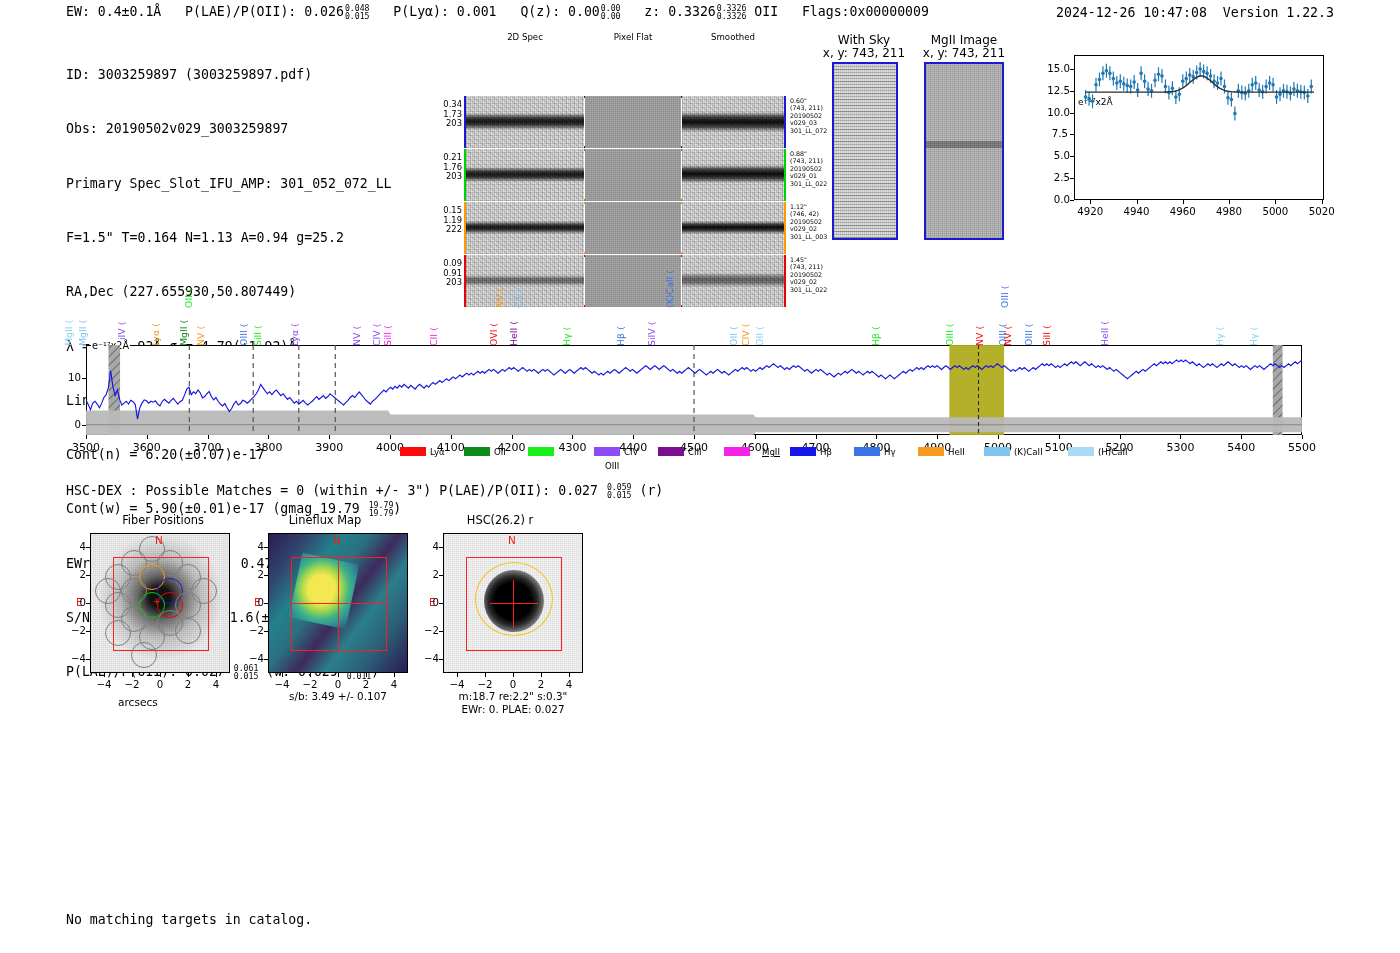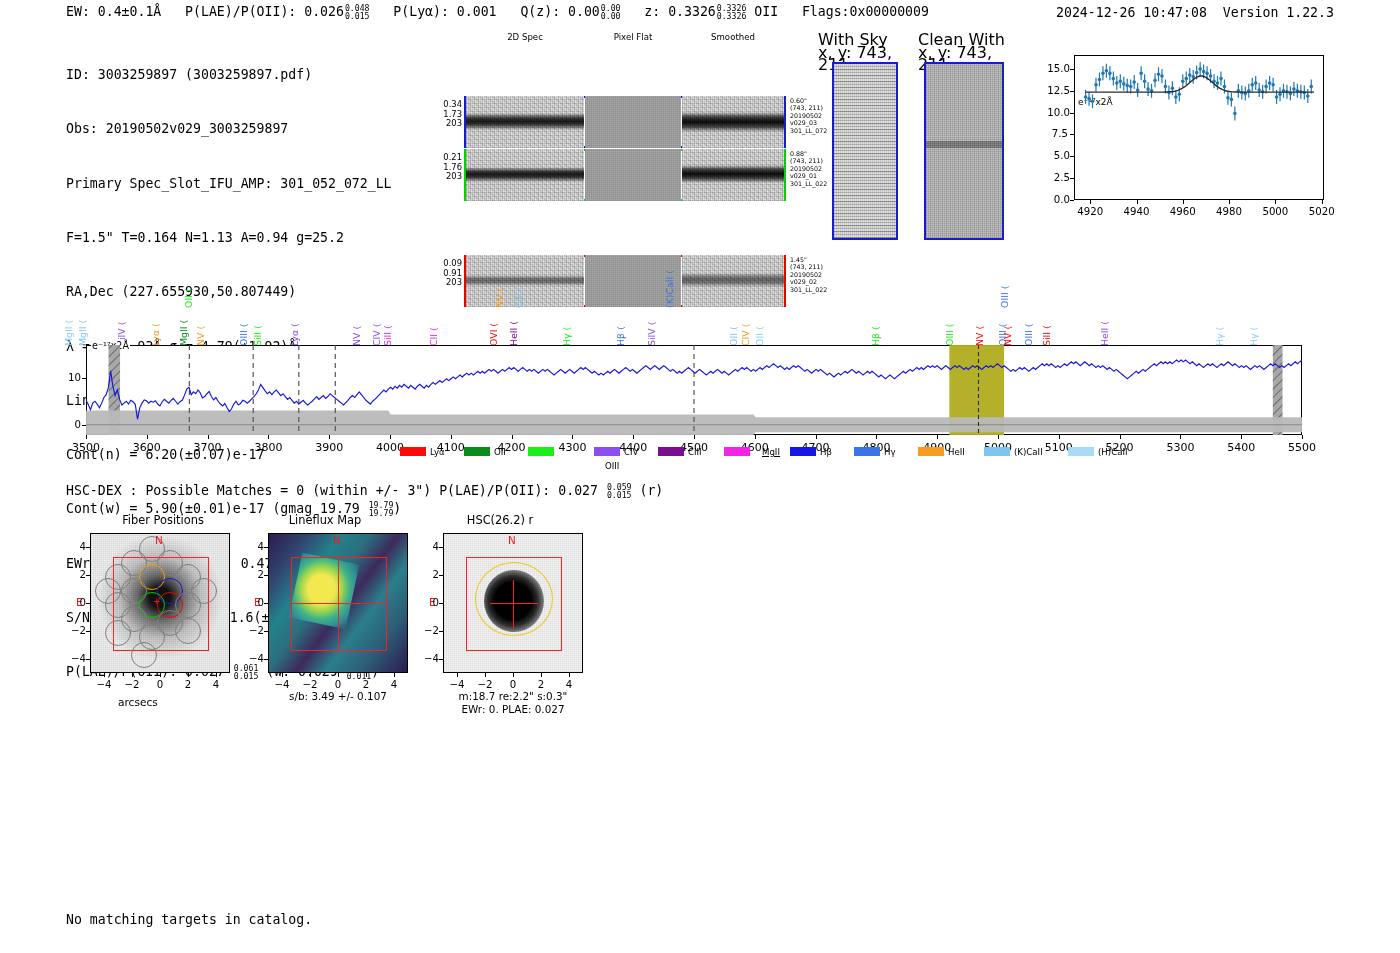--- a/index.html
+++ b/index.html
@@ -62,21 +62,21 @@
   .band.dotty { background:
       linear-gradient(to bottom, rgba(0,0,0,0) 0%, rgba(0,0,0,.72) 30%, rgba(0,0,0,.88) 50%, rgba(0,0,0,.70) 70%, rgba(0,0,0,0) 100%),
       repeating-linear-gradient(90deg, rgba(255,255,255,.55) 0 2px, rgba(255,255,255,0) 2px 5px); }
   .band.smooth { background:
       linear-gradient(to bottom, rgba(0,0,0,0) 0%, rgba(0,0,0,.70) 26%, rgba(0,0,0,.95) 50%, rgba(0,0,0,.68) 74%, rgba(0,0,0,0) 100%),
       repeating-linear-gradient(90deg, rgba(255,255,255,0) 0 11px, rgba(255,255,255,.30) 11px 15px); }
   .band.weak { opacity:.55; }
 
   
   .cut { position:absolute; border:2.2px solid #1a1ad0; }
-  .cuttitle { position:absolute; font-family:"DejaVu Sans",sans-serif; font-size:16px; text-align:left; line-height:12.6px; }
+  .cuttitle { position:absolute; font-family:"DejaVu Sans",sans-serif; font-size:12px; text-align:center; line-height:12.6px; }
   .skytex {
     width:100%; height:100%;
     background-color:#cfcfcf;
     background-image:
       repeating-linear-gradient(0deg, rgba(0,0,0,.30) 0 1px, rgba(255,255,255,.28) 1px 3px, rgba(0,0,0,.14) 3px 4px, rgba(255,255,255,.18) 4px 6px),
       repeating-linear-gradient(90deg, rgba(0,0,0,.10) 0 1px, rgba(255,255,255,.10) 1px 2px);
   }
   .cleantex {
     width:100%; height:100%;
     background-color:#b4b4b4;
@@ -173,20 +173,38 @@
         <div class="nz flat"></div>
       </div>
     <div class="cell c3">
         <div class="nz light">
           <div class="band smooth" style="top:30%; height:36%;"></div>
         </div>
       </div>
     <div class="rlbl">0.88"<br>(743, 211)<br>20190502<br>v029_01<br>301_LL_022</div>
   </div>
 
+  <div class="srow" style="top:170px;">
+    <div class="bx" style="border-color:#ff9900;"></div>
+    <div class="lbl3">0.15<br>1.19<br>222</div>
+    <div class="cell c1">
+        <div class="nz light">
+          <div class="band dotty" style="top:36%; height:26%;"></div>
+        </div>
+      </div>
+    <div class="cell c2">
+        <div class="nz flat"></div>
+      </div>
+    <div class="cell c3">
+        <div class="nz light">
+          <div class="band smooth" style="top:36%; height:26%;"></div>
+        </div>
+      </div>
+    <div class="rlbl">1.12"<br>(746, 42)<br>20190502<br>v029_02<br>301_LL_003</div>
+  </div>
 
   <div class="srow" style="top:223px;">
     <div class="bx" style="border-color:#ee0000;"></div>
     <div class="lbl3">0.09<br>0.91<br>203</div>
     <div class="cell c1">
         <div class="nz light">
           <div class="band dotty weak" style="top:38%; height:22%;"></div>
         </div>
       </div>
     <div class="cell c2">
@@ -202,21 +220,21 @@
 </div>
 
 <div class="cuttitle" style="left:818px; top:34px; width:92px;">
   <span>With Sky</span><br><span>x, y: 743, 211</span>
 </div>
 <div class="cut" style="left:832px; top:62px; width:66px; height:178px;">
   <div class="skytex"></div>
 </div>
 
 <div class="cuttitle" style="left:918px; top:34px; width:92px;">
-  <span>Clean With</span><br><span>x, y: 743, 211</span>
+  <span>MgII Image</span><br><span>x, y: 743, 211</span>
 </div>
 <div class="cut" style="left:924px; top:62px; width:80px; height:178px;">
   <div class="cleantex">
       <div class="cleanband"></div>
     </div>
 </div>
 
 <div class="abs" style="left:1030px; top:40px; width:300px; height:205px;">
   <div class="axes" id="lf-axes" style="left:44px; top:15px; width:250px; height:145px;"></div>
   <div class="axlbl" style="left:48px; top:57px; font-size:9px;">e⁻¹⁷x2Å</div>

